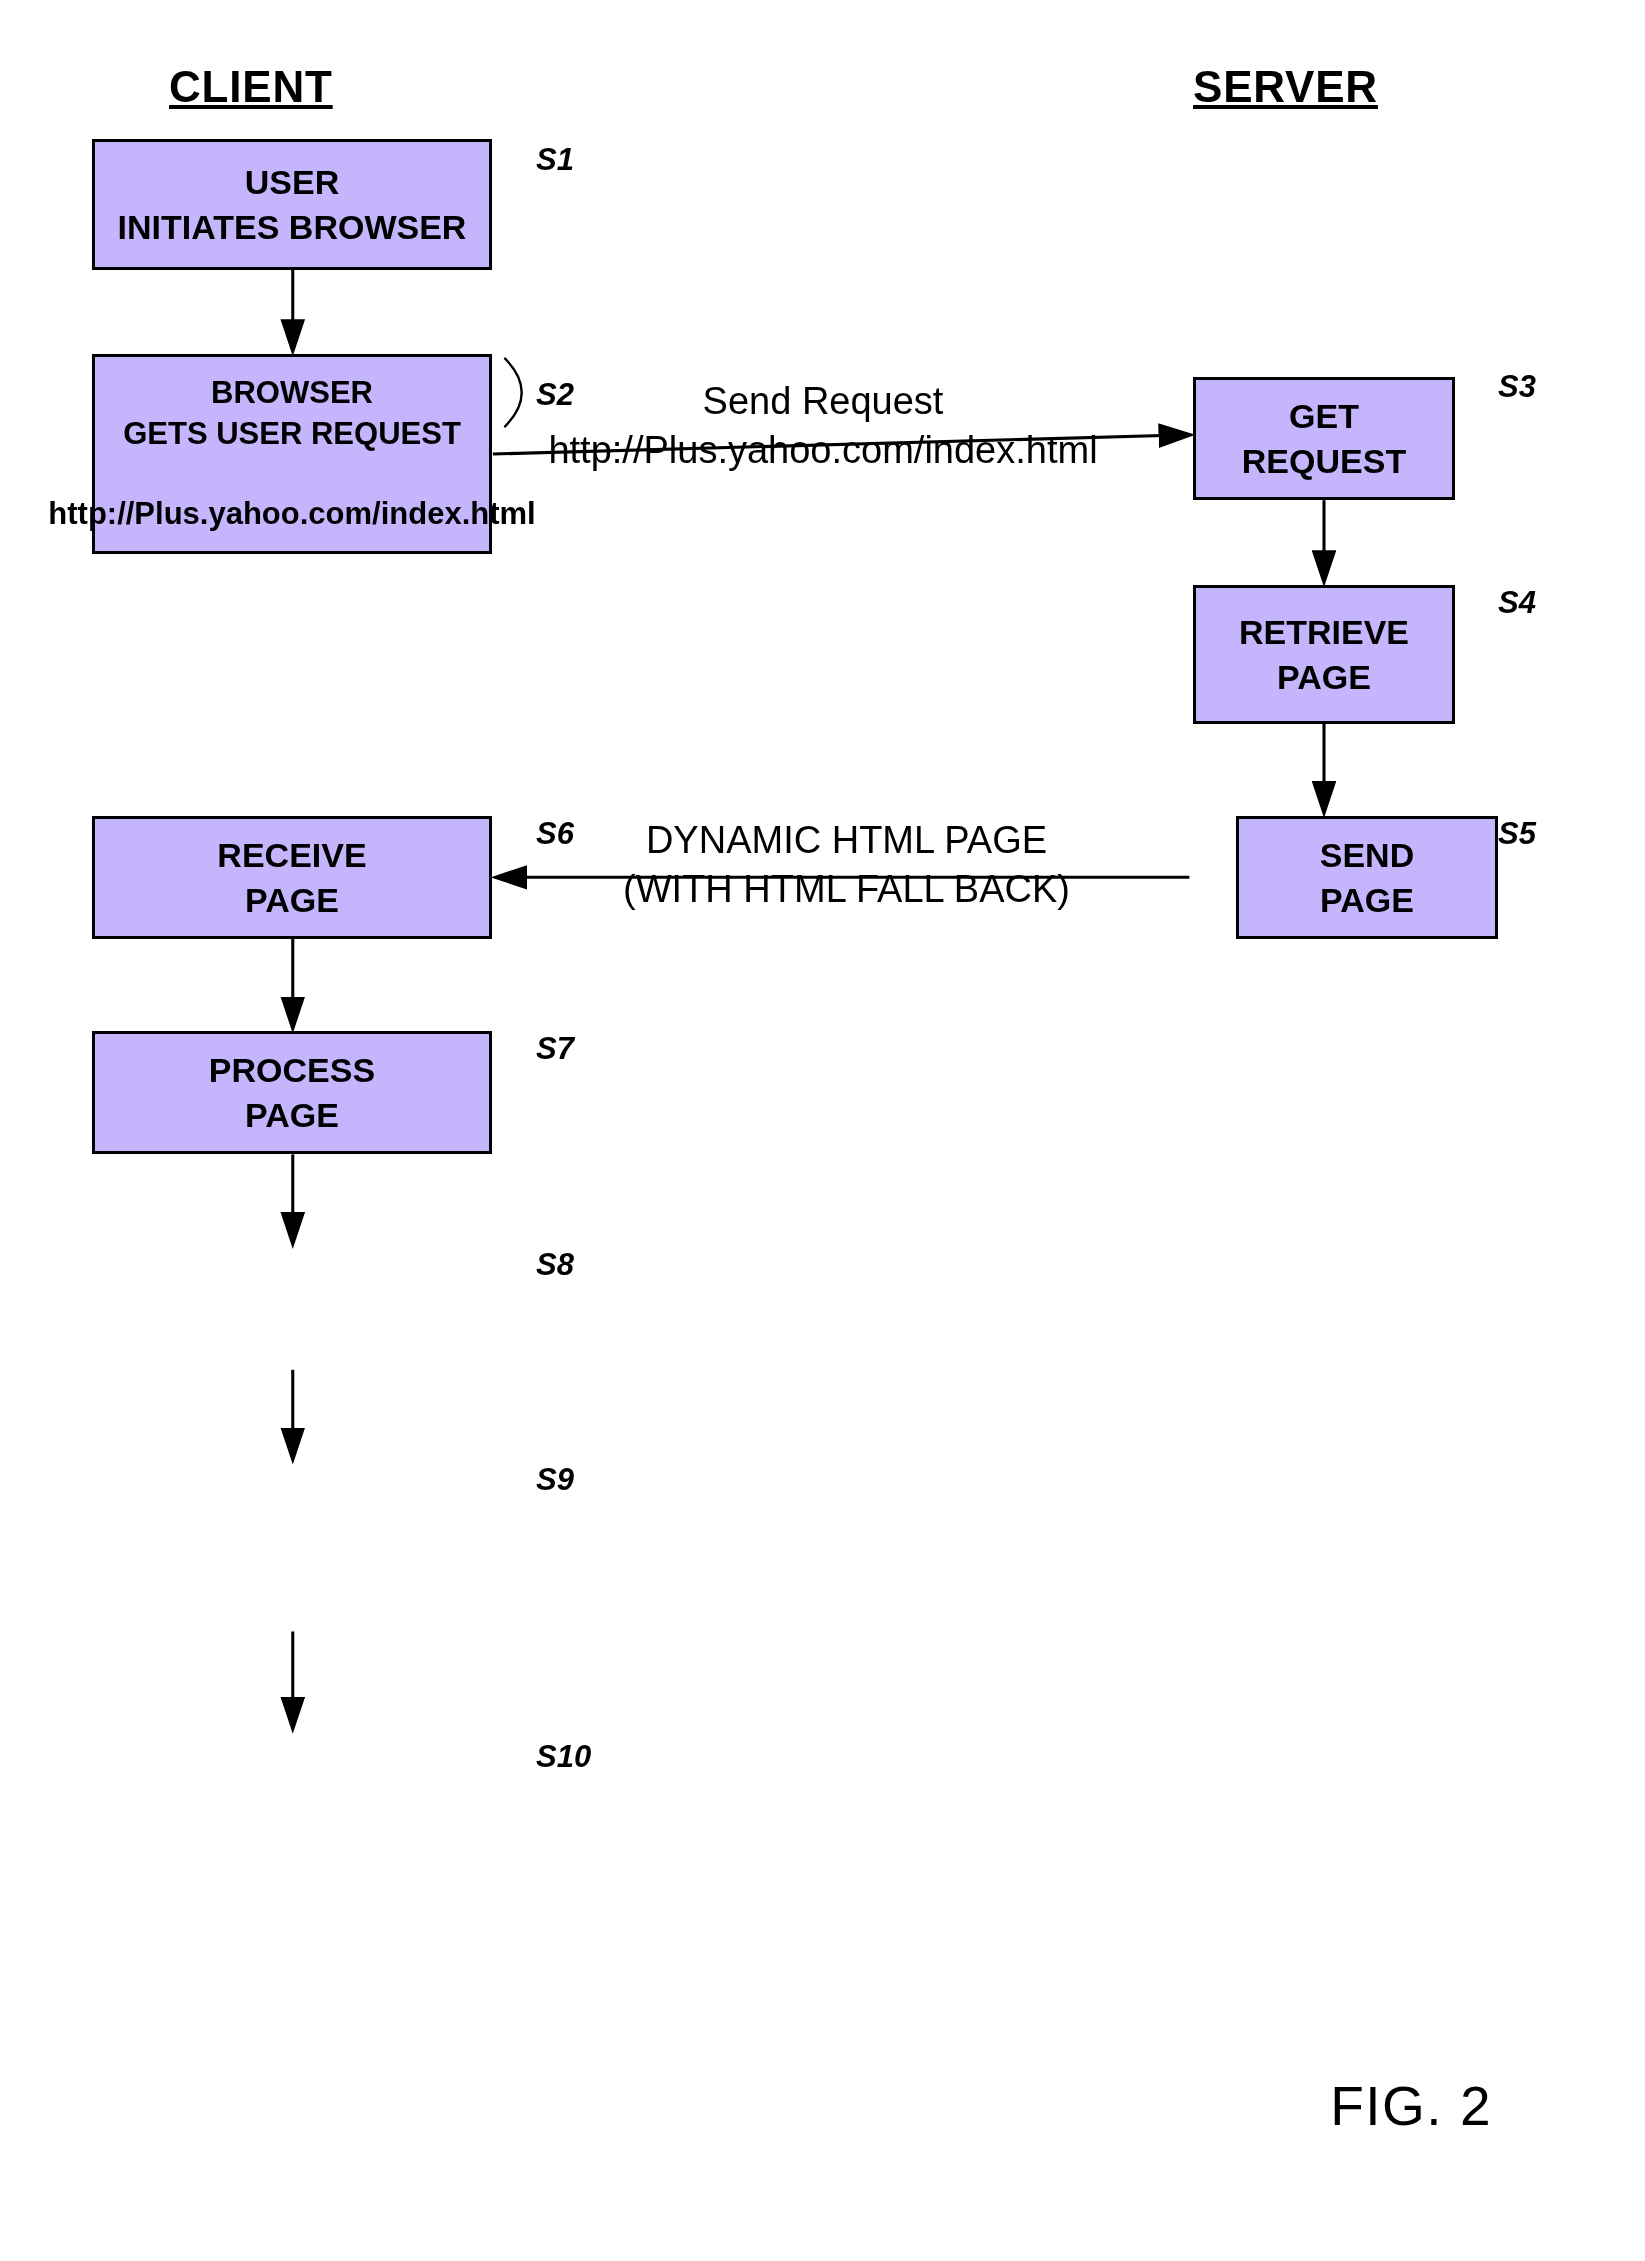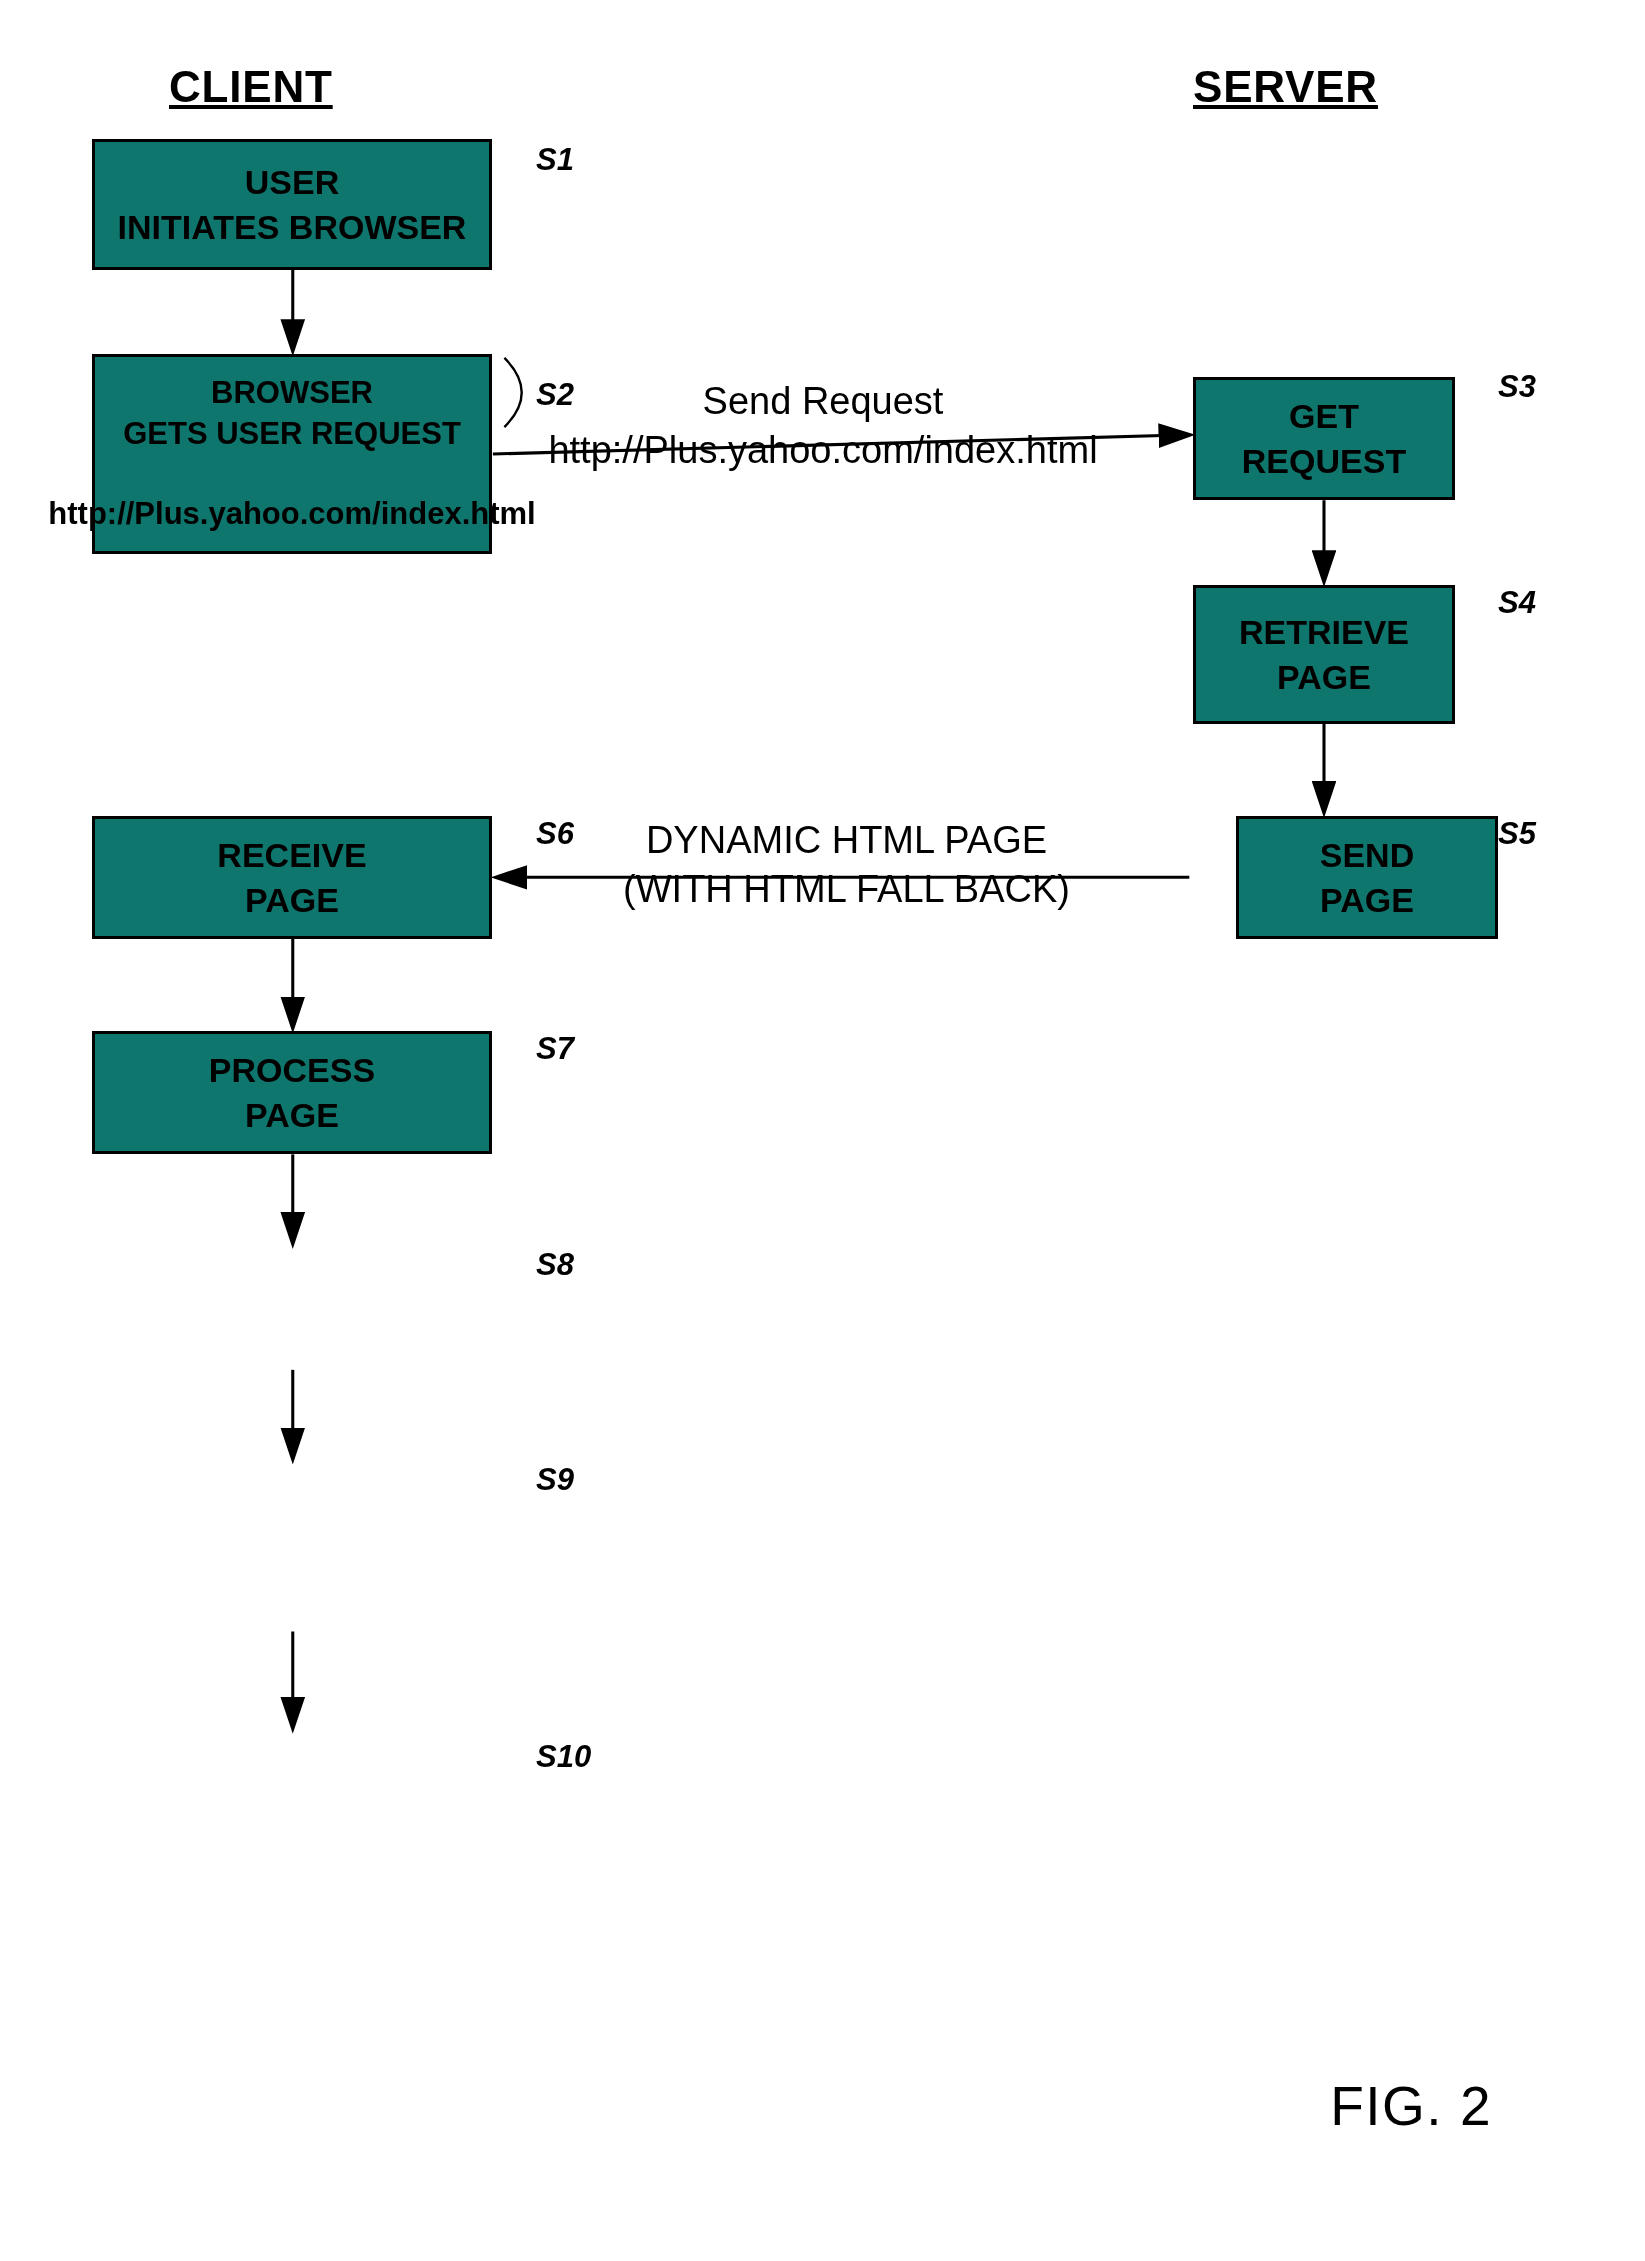--- a/index.html
+++ b/index.html
@@ -30,21 +30,21 @@
       position: absolute;
       border: 3.1px solid #000;
       display: flex;
       align-items: center;
       justify-content: center;
       text-align: center;
       font-size: 34px;
       font-weight: bold;
       line-height: 1.3;
       padding: 7.7px;
-      background: #0f766e;
+      background: #c4b5fd;
     }
     
     .step-label {
       position: absolute;
       font-size: 31px;
       font-style: italic;
       font-weight: bold;
       margin-left: 28px;
     }
     

